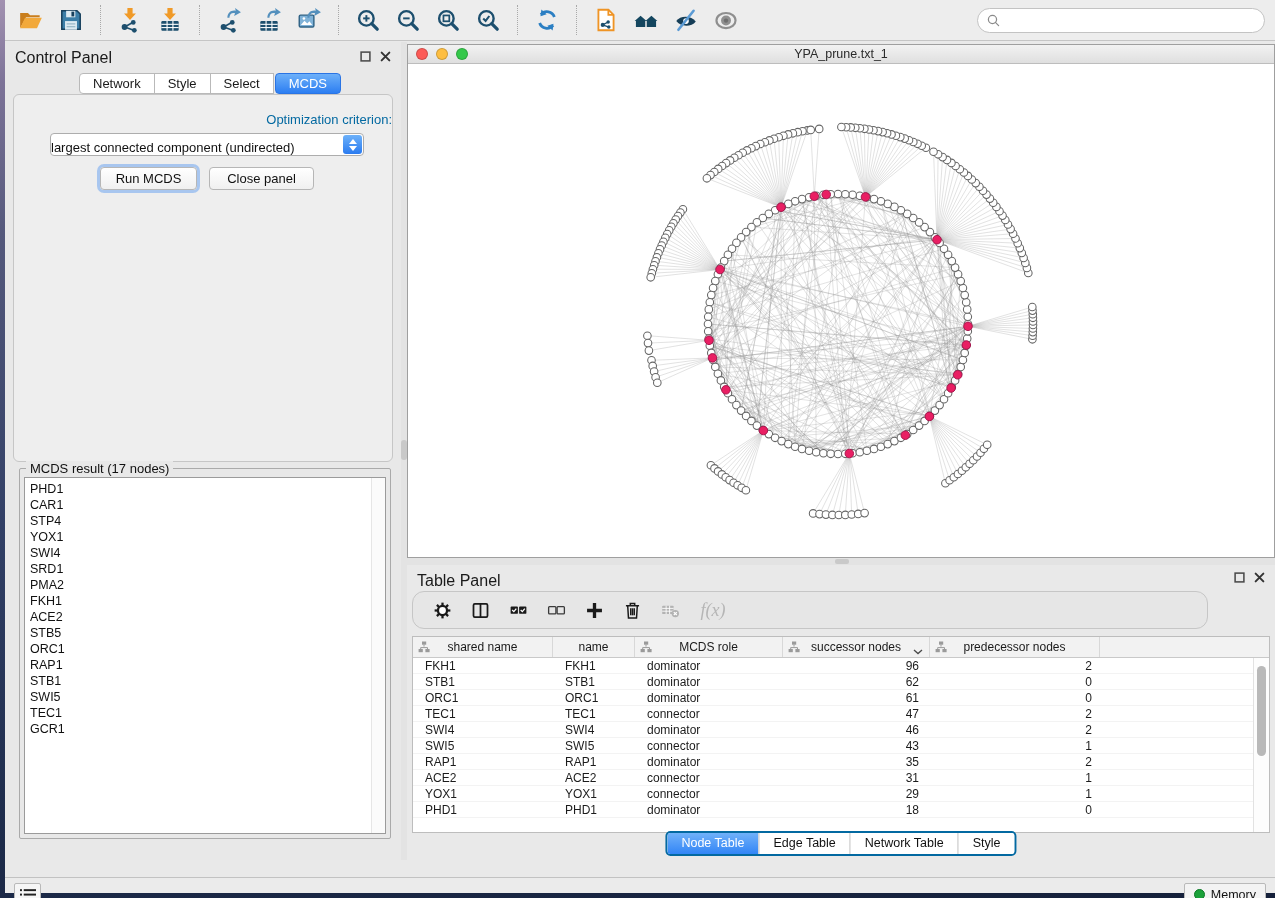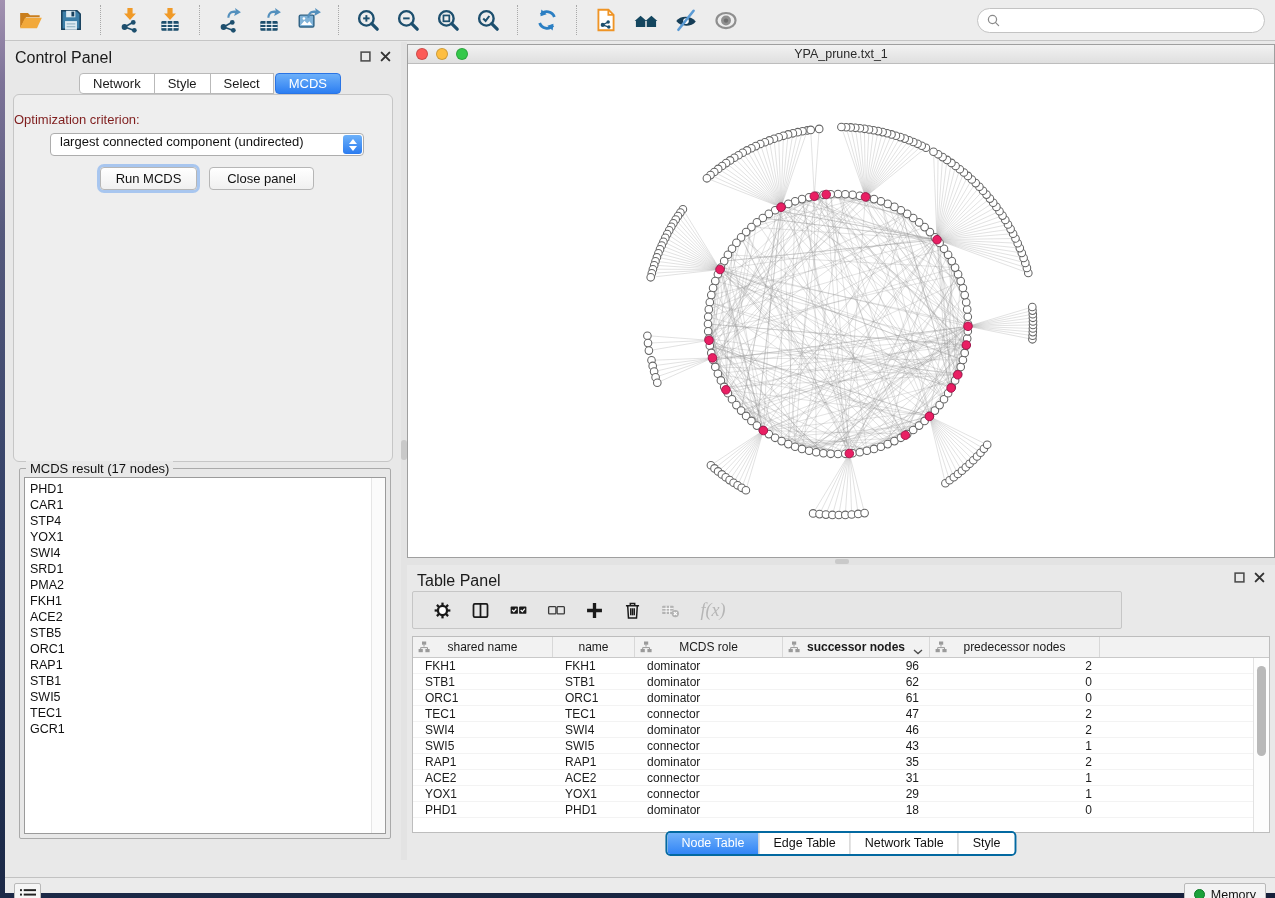--- a/index.html
+++ b/index.html
@@ -27,24 +27,24 @@
     cursor:pointer; padding:0; }
   .win-btn svg { width:11px; height:11px; }
   .cp-tabs { position:absolute; left:74px; top:31px; display:flex; }
   .cp-tab { height:21px; line-height:19px; padding:0 13px; background:#fff; border:1px solid #b9b9b9;
     margin-left:-1px; font-size:13px; color:#1a1a1a; cursor:pointer; text-align:center; }
   .cp-tab:first-child { border-radius:4px 0 0 4px; margin-left:0; }
   .cp-tab.active { background:linear-gradient(#6db0f9,#2c7ef2); color:#fff; border-color:#2a74e4;
     border-radius:4px; margin-left:1px; }
   .cp-body { position:absolute; left:8px; top:52px; width:380px; height:368px; background:#eeeeee;
     border:1px solid #c6c6c6; border-radius:6px; }
-  .opt-label { position:absolute; top:17px; left:0; right:0; text-align:left; font-size:13px; color:#7f1d1d; }
+  .opt-label { position:absolute; top:17px; left:0; right:0; text-align:right; font-size:13px; color:#0369a1; }
   .combo { position:absolute; left:36px; top:38px; width:314px; height:23px; background:#fff;
     border:1px solid #adadad; border-radius:4px; font-size:13px; color:#111; display:flex;
-    align-items:flex-start; padding-left:9px; cursor:pointer; }
+    align-items:flex-end; cursor:pointer; }
   .combo-stepper { position:absolute; right:1px; top:1px; bottom:1px; width:19px; border-radius:3px;
     background:linear-gradient(#6db1f9,#2a7bf0); display:flex; flex-direction:column;
     align-items:center; justify-content:center; gap:2px; }
   .combo-stepper .up { width:0; height:0; border-left:4px solid transparent; border-right:4px solid transparent; border-bottom:5px solid #fff; }
   .combo-stepper .down { width:0; height:0; border-left:4px solid transparent; border-right:4px solid transparent; border-top:5px solid #fff; }
   .cp-btn { position:absolute; top:72px; height:23px; background:linear-gradient(#ffffff,#f0f0f0);
     border:1px solid #b6b6b6; border-radius:4px; font-size:13px; color:#111; cursor:pointer; }
   .run-btn { left:86px; width:97px; box-shadow:0 0 0 3px rgba(111,166,240,.55); }
   .closepanel-btn { left:195px; width:105px; }
   .mcds-group { position:absolute; left:14px; top:426px; width:372px; height:371px;
@@ -75,22 +75,22 @@
   .nw-title { position:absolute; left:0; right:0; top:2px; text-align:center; font-size:12.5px; color:#2b2b2b; }
   .nw-view { position:absolute; left:0; right:0; top:19px; bottom:0; background:#fff; }
   .nw-view svg { width:100%; height:100%; display:block; }
   .edge { stroke:#8f8f8f; stroke-opacity:.36; stroke-width:.7; }
   .fan-edge { stroke:#9a9a9a; stroke-opacity:.45; stroke-width:.65; }
   .ring-node { fill:#fff; stroke:#666; stroke-width:1.05; }
   .hub-node { stroke:#a01048; stroke-width:.9; }
 
   
   .table-panel { position:absolute; left:402px; top:565px; width:868px; height:295px; background:#e9e9e9; }
-  .tp-toolbar { position:absolute; left:5px; top:26px; width:710px; height:38px; background:#e6e6e6;
-    border:1px solid #c6c6c6; border-radius:2px; display:flex; align-items:center; padding-left:10px; }
+  .tp-toolbar { position:absolute; left:5px; top:26px; width:796px; height:38px; background:#e6e6e6;
+    border:1px solid #c6c6c6; border-radius:12px; display:flex; align-items:center; padding-left:10px; }
   .tp-btn { width:38px; height:30px; border:none; background:transparent; display:flex;
     align-items:center; justify-content:center; cursor:pointer; }
   .tp-btn svg { width:21px; height:21px; }
   .tp-btn.fx { width:48px; }
   .fx-label { font-family:"Liberation Serif", serif; font-style:italic; font-size:18px; color:#b5b5b5; }
   .tp-table { position:absolute; left:5px; top:71px; width:858px; height:197px; background:#fff;
     border:1px solid #bdbdbd; overflow:hidden; }
   .thead { display:flex; height:21px; background:#f2f2f2; border-bottom:1px solid #c9c9c9; }
   .th { position:relative; display:flex; align-items:center; justify-content:center;
     border-right:1px solid #d8d8d8; font-size:12px; color:#1a1a1a; cursor:pointer; }
@@ -1184,21 +1184,21 @@
             <span class="tree"><svg viewBox="0 0 12 12">
                 <g fill="#9a9a9a">
                   <rect x="4" y="0.5" width="4.2" height="3.2"></rect>
                   <rect x="0.6" y="8" width="4.2" height="3.2"></rect>
                   <rect x="7.4" y="8" width="4.2" height="3.2"></rect>
                 </g>
                 <path d="M6 3.7v1.9M2.7 8V6.6h6.8V8" fill="none" stroke="#9a9a9a" stroke-width="1"></path>
               </svg></span>
             <span>MCDS role</span>
           </div>
-          <div class="th" style="width: 147px; font-weight: bold;">
+          <div class="th" style="width: 147px;">
             <span class="tree"><svg viewBox="0 0 12 12">
                 <g fill="#9a9a9a">
                   <rect x="4" y="0.5" width="4.2" height="3.2"></rect>
                   <rect x="0.6" y="8" width="4.2" height="3.2"></rect>
                   <rect x="7.4" y="8" width="4.2" height="3.2"></rect>
                 </g>
                 <path d="M6 3.7v1.9M2.7 8V6.6h6.8V8" fill="none" stroke="#9a9a9a" stroke-width="1"></path>
               </svg></span>
             <span>successor nodes</span>
             <span class="sort"><svg viewBox="0 0 10 6">

